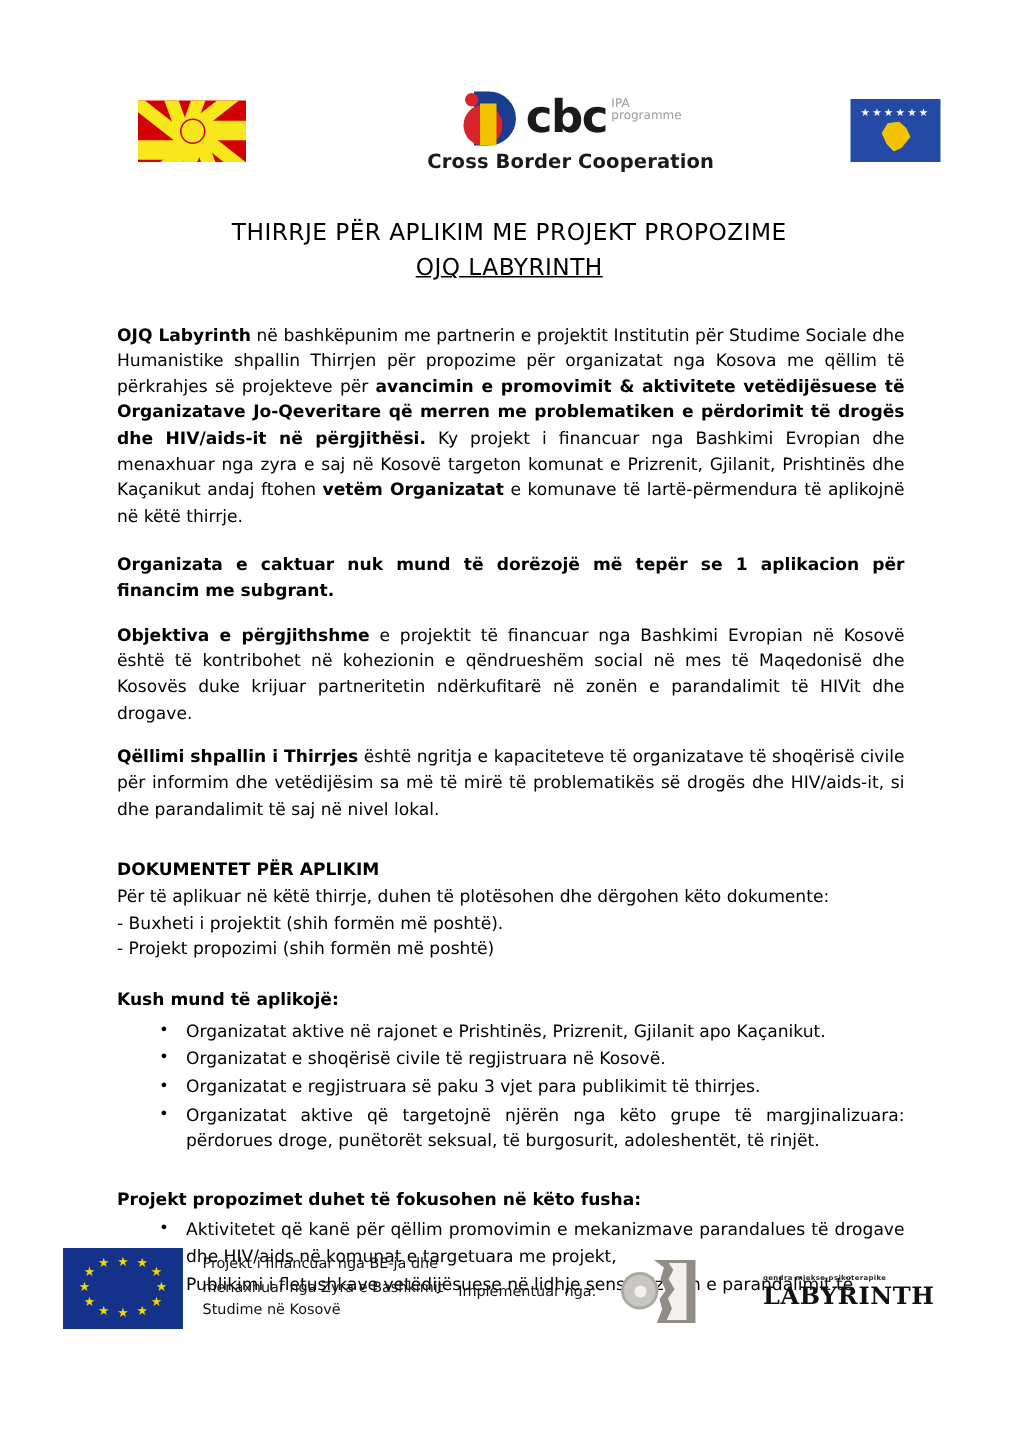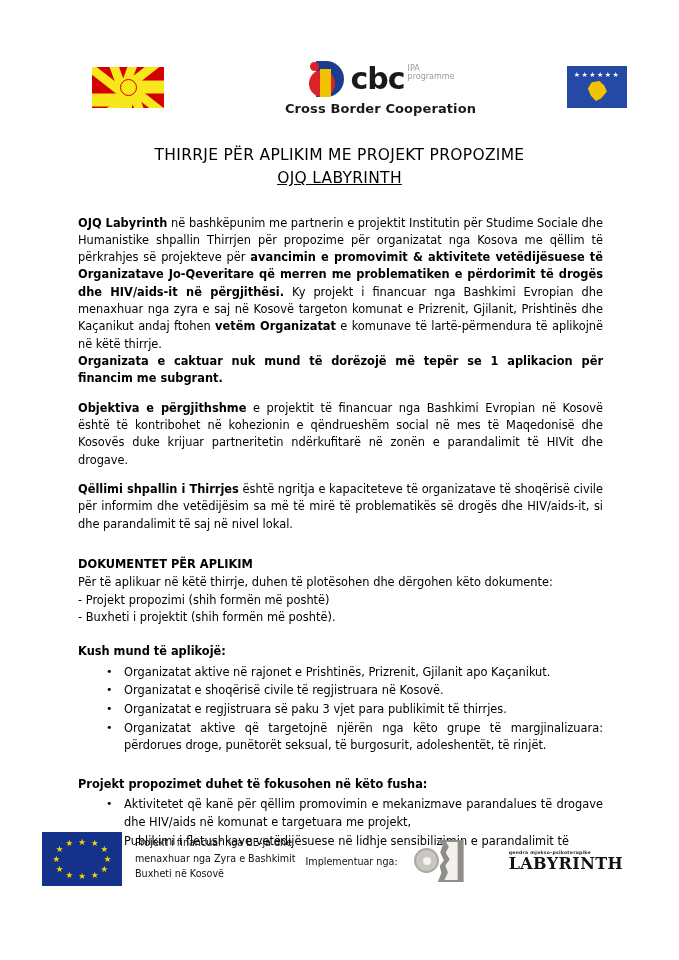--- a/index.html
+++ b/index.html
@@ -181,21 +181,21 @@
     padding: 0 76px 0 78px;
     margin-top: 24px;
     font-size: 11.4px;
     line-height: 1.52;
     text-align: justify;
   }
   .para {
     margin: 0 0 12px 0;
     text-align: justify;
   }
-  .para.tight { margin-bottom: 0; }
+  .para.tight { margin-bottom: 15px; }
   b, .b { font-weight: bold; }
 
   .sec-head {
     font-weight: bold;
     margin: 0 0 1px 0;
     font-size: 11.4px;
   }
   .plain-line {
     margin: 0;
     text-align: left;
@@ -399,22 +399,22 @@
   </p>
 
   <p class="para">
     <b>Qëllimi shpallin i Thirrjes</b><span> është ngritja e kapaciteteve të organizatave të shoqërisë civile për informim dhe vetëdijësim sa më të mirë të problematikës së drogës dhe HIV/aids-it, si dhe parandalimit të saj në nivel lokal.</span>
   </p>
 
   <div class="gap-sm"></div>
 
   <div class="sec-head">DOKUMENTET PËR APLIKIM</div>
   <p class="plain-line">Për të aplikuar në këtë thirrje, duhen të plotësohen dhe dërgohen këto dokumente:</p>
+  <p class="dash-line">- Buxheti i projektit (shih formën më poshtë).</p>
   <p class="dash-line">- Projekt propozimi (shih formën më poshtë)</p>
-  <p class="dash-line">- Buxheti i projektit (shih formën më poshtë).</p>
 
   <div class="gap-md"></div>
 
   <div class="sec-head">Kush mund të aplikojë:</div>
   <ul class="bullets">
     <li>Organizatat aktive në rajonet e Prishtinës, Prizrenit, Gjilanit apo Kaçanikut.</li>
     <li>Organizatat e shoqërisë civile të regjistruara në Kosovë.</li>
     <li>Organizatat e regjistruara së paku 3 vjet para publikimit të thirrjes.</li>
     <li>Organizatat aktive që targetojnë njërën nga këto grupe të margjinalizuara: përdorues droge, punëtorët seksual, të burgosurit, adoleshentët, të rinjët.</li>
   </ul>
@@ -442,21 +442,21 @@
       <span class="eu-star" style="left:50%;  top:82%;">★</span>
       <span class="eu-star" style="left:34%;  top:79%;">★</span>
       <span class="eu-star" style="left:22%;  top:68%;">★</span>
       <span class="eu-star" style="left:18%;  top:50%;">★</span>
       <span class="eu-star" style="left:22%;  top:32%;">★</span>
       <span class="eu-star" style="left:34%;  top:21%;">★</span>
     </div>
     <div class="eu-text">
       <div>Projekt i financuar nga BE-ja dhe</div>
       <div>menaxhuar  nga Zyra e Bashkimit</div>
-      <div>Buxheti në Kosovë</div>
+      <div>Studime në Kosovë</div>
     </div>
   </div>
 
   <div class="footer-right">
     <div class="impl-label">Implementuar nga:</div>
     <div class="lab-logo">
       <div class="lab-mark">
         <div class="head"></div>
         <div class="face"></div>
         <div class="spiral"></div>

